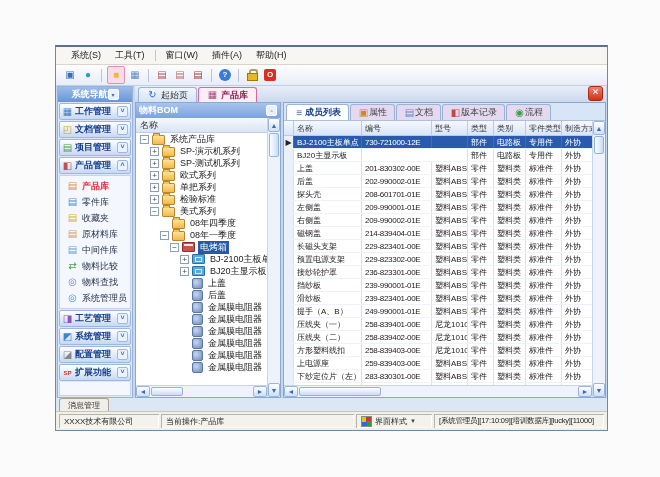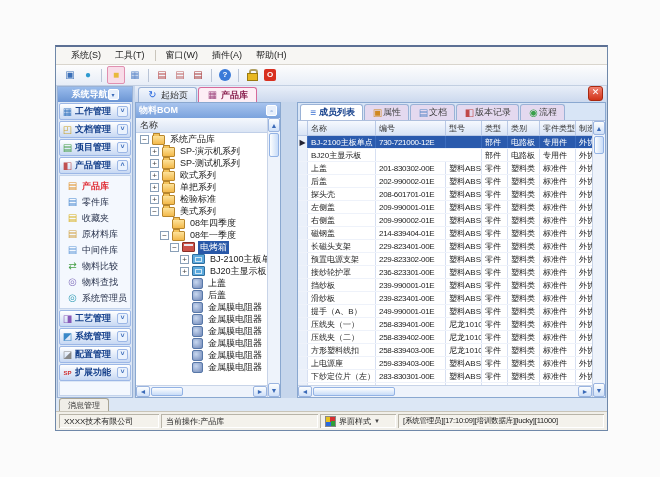--- a/index.html
+++ b/index.html
@@ -65,21 +65,21 @@
   .sb-fill{flex:1;background:#f4f8fe;border:1px solid #c4d4ec;border-top:none;margin:0 1px 1px 1px}
   
   .rightcol{flex:1;display:flex;flex-direction:column;min-width:0}
   .doctabs{height:16px;flex:none;background:linear-gradient(#e8eef8,#ccd9ee);display:flex;align-items:flex-end;padding-left:3px;gap:1px}
   .dtab{height:14px;display:flex;align-items:center;gap:3px;padding:0 8px;background:linear-gradient(#f2f6fc,#d6e2f4);
         border:1px solid #9ab2d6;border-bottom:none;border-radius:3px 3px 0 0;color:#333;white-space:nowrap}
   .dtab.active{background:#fdeef5;border-color:#d66a9a;color:#8a2250;font-weight:bold}
   .dt-space{flex:1}
   .closebtn{width:13px;height:13px;margin:0 3px 1px 0;background:linear-gradient(#f08070,#d13318);border:1px solid #a82810;
             border-radius:3px;color:#fff;font-size:9px;font-weight:bold;line-height:11px;text-align:center}
-  .panels{flex:1;display:flex;min-height:0;gap:16px}
+  .panels{flex:1;display:flex;min-height:0;gap:2px}
   
   .bom{width:146px;flex:none;display:flex;flex-direction:column;background:#eef4fc;border:1px solid #8aa8d0;box-sizing:border-box}
   .bom-header{height:15px;flex:none;background:linear-gradient(#a8c4ee,#7ba3dd);color:#fff;display:flex;
               align-items:center;justify-content:space-between;padding:0 3px;font-weight:bold}
   .bom-tabs{height:17px;flex:none;background:#d8e5f6;display:flex;align-items:flex-end;padding-left:2px;gap:1px;border-bottom:1px solid #aebfdd}
   .btab{height:15px;padding:0 7px;display:flex;align-items:center;border:1px solid #9ab2d6;border-bottom:none;
         border-radius:3px 3px 0 0;background:#e4d9ef;color:#444;white-space:nowrap}
   .btab.active{background:#fff;color:#16418c;font-weight:bold}
   .tree-wrap{flex:1;display:flex;min-height:0;background:#fff}
   .tree-main{flex:1;display:flex;flex-direction:column;min-width:0}
@@ -135,21 +135,21 @@
           border-radius:3px 3px 0 0;font-size:8px;display:flex;align-items:center;color:#333}
   .statusbar{height:18px;flex:none;background:#f1efe9;border-top:1px solid #c8c4b8;display:flex;align-items:center;
              gap:2px;padding:0 3px;font-size:8px}
   .sbox{height:14px;background:#f4f2ec;box-shadow:inset 1px 1px 0 #b8b4a8, inset -1px -1px 0 #ffffff;
         display:flex;align-items:center;padding:0 5px;white-space:nowrap;overflow:hidden;box-sizing:border-box}
   .sb-company{width:100px;flex:none}
   .sb-op{flex:1}
   .sb-style{width:76px;flex:none;gap:3px}
   .styleicon{width:9px;height:9px;flex:none;background:conic-gradient(#d83030 0 25%,#2e9e38 0 50%,#2a6adf 0 75%,#e8c020 0);
              border:1px solid #888}
-  .sb-session{width:206px;flex:none;font-size:7.5px;letter-spacing:-0.2px}
+  .sb-session{width:170px;flex:none;font-size:7.5px;letter-spacing:-0.2px}
   .darr{font-size:6px;color:#444}
 </style>
 </head>
 <body>
 
 <div class="window">
   <div class="menubar" id="menubar">
       <div class="menu-item">系统(S)</div>
       <div class="menu-item">工具(T)</div>
       <div class="msep"></div>

